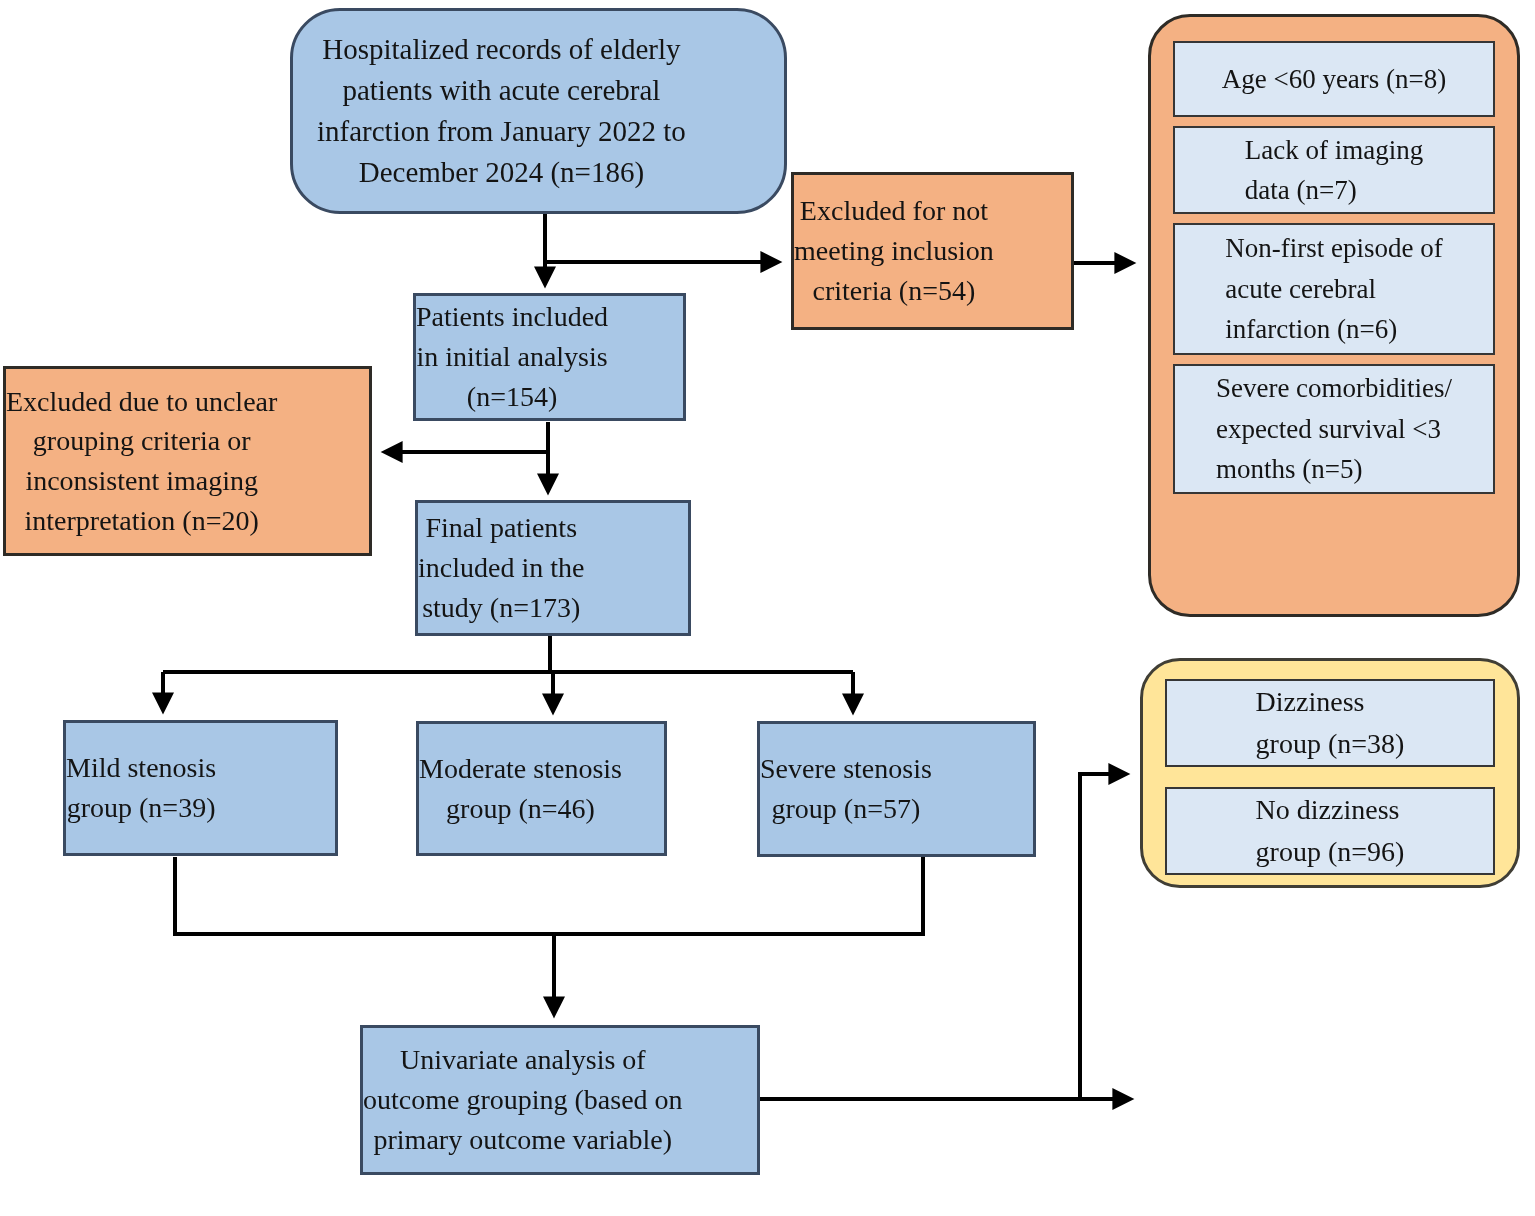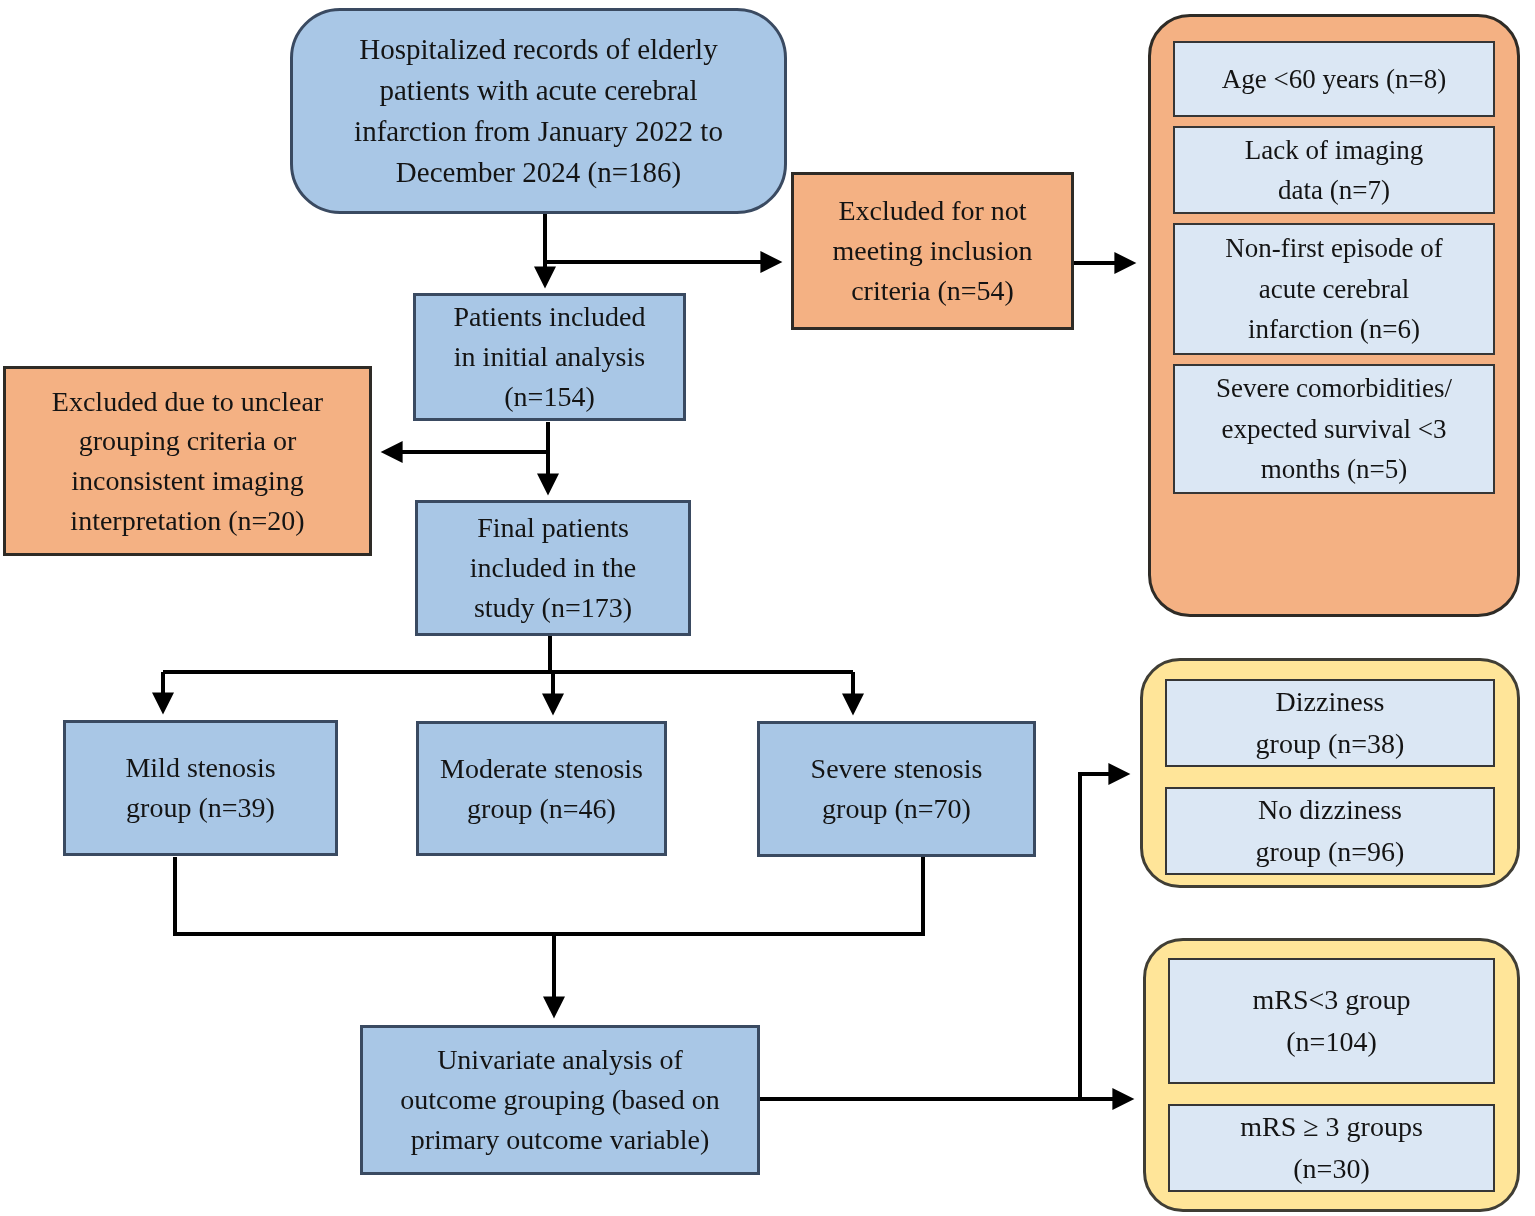--- a/index.html
+++ b/index.html
@@ -20,21 +20,21 @@
   svg.connectors path.ln {
     stroke: var(--line, #000);
     stroke-width: 4;
     fill: none;
   }
   .box {
     position: absolute;
     box-sizing: border-box;
     display: flex;
     align-items: center;
-    justify-content: center;
+    justify-content: flex-start;
     text-align: center;
     white-space: pre-line;
     line-height: 1.42;
   }
   .box.blue {
     background: var(--blue_fill, #a9c7e6);
     border: 3px solid var(--blue_border, #3a4a61);
     font-size: 28px;
   }
   .box.rounded { border-radius: 50px; font-size: 29px; }
@@ -62,21 +62,21 @@
     border-radius: 40px;
     gap: 20px;
   }
   .sub {
     box-sizing: border-box;
     background: var(--lightblue_fill, #dbe7f4);
     border: 2px solid var(--lightblue_border, #363636);
     display: flex;
     align-items: center;
     justify-content: center;
-    text-align: center;
+    text-align: left;
     white-space: pre-line;
     font-size: 27px;
     line-height: 1.5;
     width: 100%;
   }
   .yellow-panel .sub { font-size: 28px; }
 </style>
 </head>
 <body>
 
@@ -164,44 +164,34 @@
   <div class="box blue" style="left:63px; top:720px; width:275px; height:136px;">
     <span>Mild stenosis
 group (n=39)</span>
   </div>
   <div class="box blue" style="left:416px; top:721px; width:251px; height:135px;">
     <span>Moderate stenosis
 group (n=46)</span>
   </div>
   <div class="box blue" style="left:757px; top:721px; width:279px; height:136px;">
     <span>Severe stenosis
-group (n=70)</span>
+group (n=57)</span>
   </div>
 
   <div class="panel yellow-panel" style="left:1140px; top:658px; width:380px; height:230px; padding:18px 22px;">
     <div class="sub" style="flex:1">
       <span>Dizziness
 group (n=38)</span>
     </div>
     <div class="sub" style="flex:1">
       <span>No dizziness
 group (n=96)</span>
     </div>
   </div>
 
   <div class="box blue" style="left:343px; top:1025px; width:400px; height:150px;margin-left:17px;">
     <span>Univariate analysis of
 outcome grouping (based on
 primary outcome variable)</span>
   </div>
 
-  <div class="panel yellow-panel" style="left:1143px; top:938px; width:377px; height:274px; padding:17px 22px;">
-    <div class="sub" style="height:130px">
-      <span>mRS&lt;3 group
-(n=104)</span>
-    </div>
-    <div class="sub" style="flex:1">
-      <span>mRS ≥ 3 groups
-(n=30)</span>
-    </div>
-  </div>
 
 </div>
 
 </body></html>

